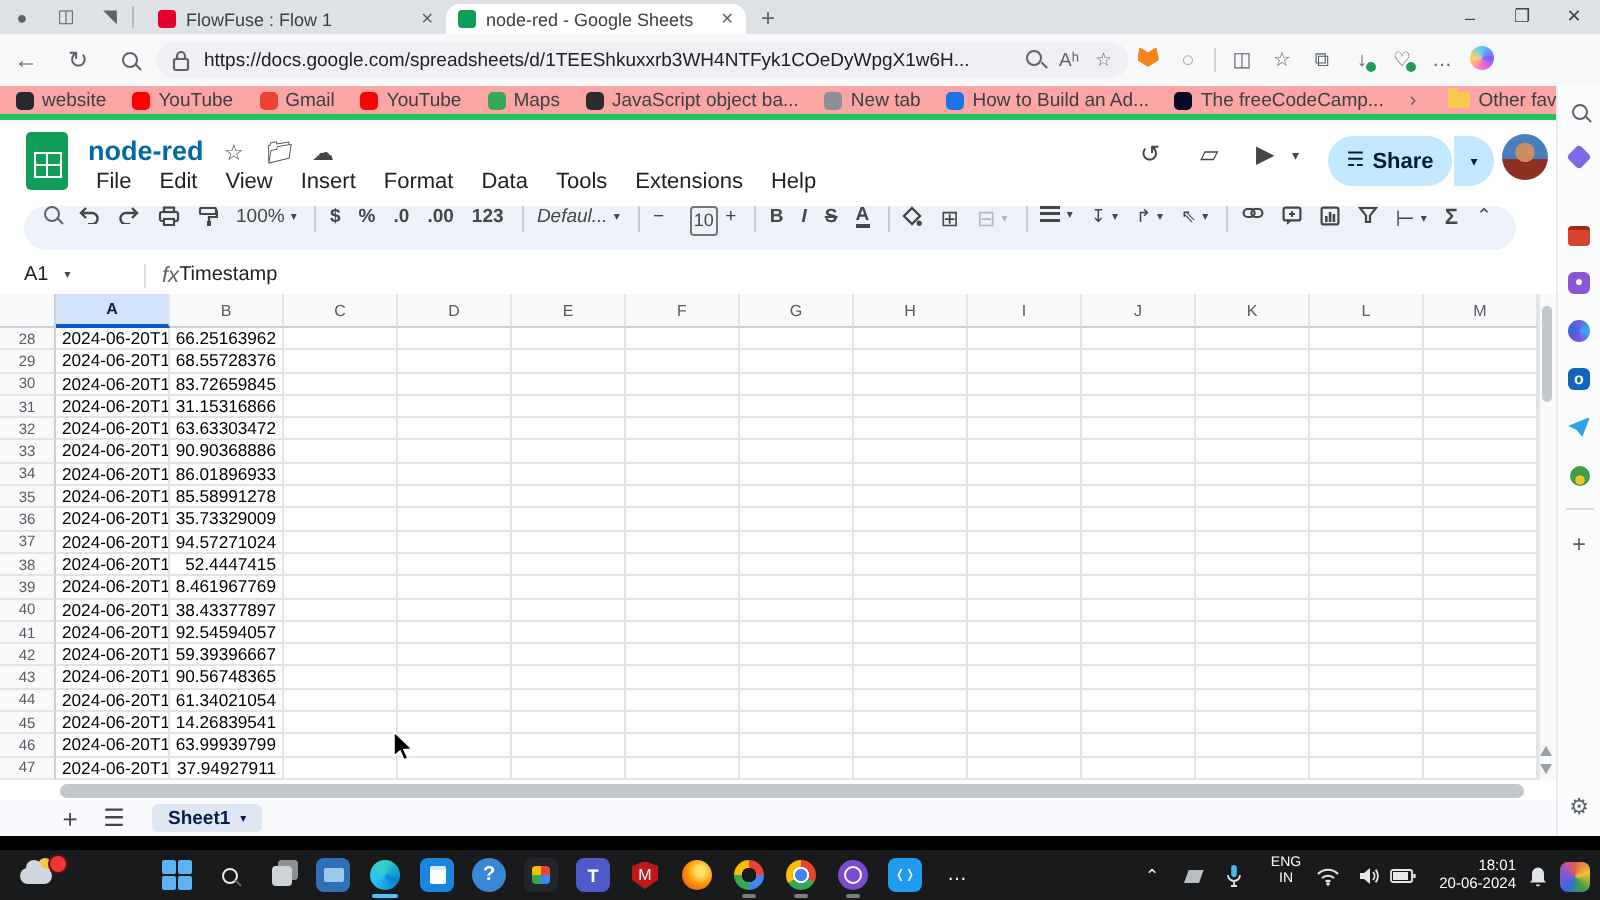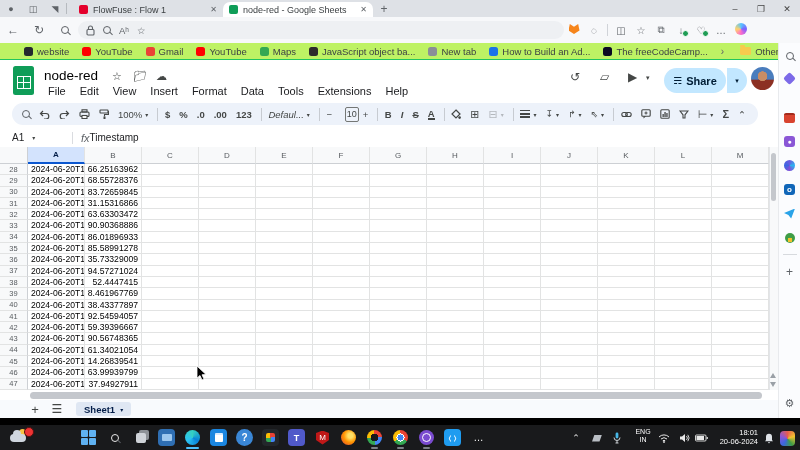--- a/index.html
+++ b/index.html
@@ -23,42 +23,42 @@
   #addr{font-size:9.5px;color:#202124;white-space:nowrap;overflow:hidden;flex:1;}
   #addr b{color:#000;}
   .pill-ic{color:#5f6368;font-size:9.5px;margin-left:8px;}
   .ext-ic{width:20px;text-align:center;font-size:10px;color:#5f6368;position:relative;}
   .gchk::after{content:"";position:absolute;right:2px;bottom:-1px;width:5px;height:5px;border-radius:50%;background:#1f9d55;border:1px solid #fff;}
   .mag{display:inline-block;width:6px;height:6px;border:1.4px solid #5f6368;border-radius:50%;position:relative;}
   .mag::after{content:"";position:absolute;width:4px;height:1.4px;background:#5f6368;transform:rotate(45deg);right:-3.4px;bottom:-1.4px;}
   .fox{width:11px;height:10px;background:#f6851b;clip-path:polygon(50% 100%,0 65%,12% 0,50% 28%,88% 0,100% 65%);display:inline-block;}
   .copilot{width:12px;height:12px;border-radius:50%;background:conic-gradient(#57c6ff,#7b61ff,#ff6bcb,#ffd36b,#57c6ff);display:inline-block;}
   
-  #bmrow{left:0;top:43px;width:778px;height:17px;background:#bef264;display:flex;align-items:center;padding-left:24px;box-sizing:border-box;border-bottom:1px solid #22c55e;}
+  #bmrow{left:0;top:43px;width:778px;height:17px;background:#fca5a5;display:flex;align-items:center;padding-left:8px;box-sizing:border-box;border-bottom:3px solid #22c55e;}
   .bm{display:flex;align-items:center;margin-right:13px;font-size:9.5px;color:#3c4043;white-space:nowrap;}
   .bmic{width:9px;height:9px;border-radius:2.5px;margin-right:4px;flex:0 0 auto;}
   .folder{width:11px;height:8px;background:#f7cb4d;border-radius:1.5px;position:relative;margin-right:4px;}
   .folder::before{content:"";position:absolute;top:-2px;left:0;width:5px;height:2px;background:#f7cb4d;border-radius:1px 1px 0 0;}
   
   #gsheader{left:0;top:60px;width:778px;height:41px;background:#fff;}
   #slogo{left:13px;top:66px;width:21px;height:29px;background:var(--sheets-green);border-radius:2.5px;}
   #slogo i{position:absolute;left:4px;top:10px;width:12px;height:11px;border:1px solid #fff;}
   #slogo i::before{content:"";position:absolute;left:0;right:0;top:4.5px;height:1px;background:#fff;}
   #slogo i::after{content:"";position:absolute;top:0;bottom:0;left:4.5px;width:1px;background:#fff;}
-  #doctitle{left:44px;top:68px;font-size:13.5px;color:#000000;font-weight:400;}
+  #doctitle{left:44px;top:68px;font-size:13.5px;color:#0369a1;font-weight:700;}
   .title-ic{color:#444746;font-size:11px;top:70px;}
   #menubar{left:41px;top:85px;height:14px;display:flex;}
   .menu-item{font-size:11px;color:#202124;padding:0 7px;}
   .hdr-ic{color:#444746;font-size:12px;top:70px;}
   #sharebtn{left:664px;top:68px;width:62px;height:25px;background:var(--share-bg);border-radius:13px;display:flex;align-items:center;justify-content:center;color:var(--share-text);font-size:11px;font-weight:600;}
   #sharecaret{left:726px;top:68px;width:20px;height:25px;background:var(--share-bg);border-radius:0 13px 13px 0;border-left:1px solid #fff;display:flex;align-items:center;justify-content:center;font-size:7px;color:var(--share-text);}
   #avatar{left:751px;top:67px;width:23px;height:23px;border-radius:50%;background:radial-gradient(circle at 50% 40%,#c98d64 0 26%,rgba(0,0,0,0) 28%),linear-gradient(#4a7dbd 54%,#8c3023 55%);}
   
   #toolbarband{left:0;top:101px;width:778px;height:27px;background:#fff;}
-  #toolbar{left:12px;top:103px;width:746px;height:22px;background:var(--toolbar-bg);border-radius:11px;display:flex;align-items:center;padding:0 10px;box-sizing:border-box;color:#444746;}
+  #toolbar{left:12px;top:103px;width:746px;height:22px;background:var(--toolbar-bg);border-radius:11px;display:flex;align-items:flex-start;padding:0 10px;box-sizing:border-box;color:#444746;}
   .tb{font-size:9.5px;margin-right:9px;white-space:nowrap;display:flex;align-items:center;color:#444746;}
   .tb.txt{font-weight:600;}
   .tb .crt{font-size:6px;margin-left:3px;}
   .tsep{width:1px;height:13px;background:#c7cbd1;margin:0 7px 0 0;}
   .szbox{width:17px;height:13px;border:1px solid #747775;border-radius:2px;text-align:center;font-size:9px;line-height:13px;margin:0 4px;}
   .bars{display:inline-block;width:10px;height:8px;background:repeating-linear-gradient(#444746 0 1.4px,rgba(0,0,0,0) 1.4px 3.2px);}
   svg.ic{display:block;}
   
   #fbar{left:0;top:128px;width:778px;height:19px;background:#fff;border-bottom:1px solid #e1e3e6;display:flex;align-items:center;}
   #namebox{width:52px;display:flex;align-items:center;padding-left:12px;font-size:10px;color:#202124;}
@@ -140,20 +140,21 @@
 
 <div id="urlrow" class="abs">
   <span class="nav-ic">←</span>
   <span class="nav-ic">↻</span>
   <span class="nav-ic"><span class="mag"></span></span>
   <div id="addrpill">
     <svg class="ic" width="9" height="11" viewBox="0 0 9 11">
         <rect x="1" y="4.5" width="7" height="5.5" rx="1" fill="none" stroke="#5f6368" stroke-width="1.1"></rect>
         <path d="M2.5 4.5 V3 a2 2 0 0 1 4 0 V4.5" fill="none" stroke="#5f6368" stroke-width="1.1"></path>
       </svg>
+    <span id="addr" style="margin-left:7px;"><b>​</b><span>https://docs.google.com/spreadsheets/d/1TEEShkuxxrb3WH4NTFyk1COeDyWpgX1w6H...</span></span>
     <span class="pill-ic"><span class="mag"></span></span>
     <span class="pill-ic">Aʰ</span>
     <span class="pill-ic">☆</span>
   </div>
   <span class="ext-ic"><span class="fox"></span></span>
   <span class="ext-ic">◌</span>
   <span style="width:1px;height:12px;background:#d0d3d8;margin:0 3px;"></span>
   <span class="ext-ic">◫</span>
   <span class="ext-ic">☆︎</span>
   <span class="ext-ic">⧉</span>

